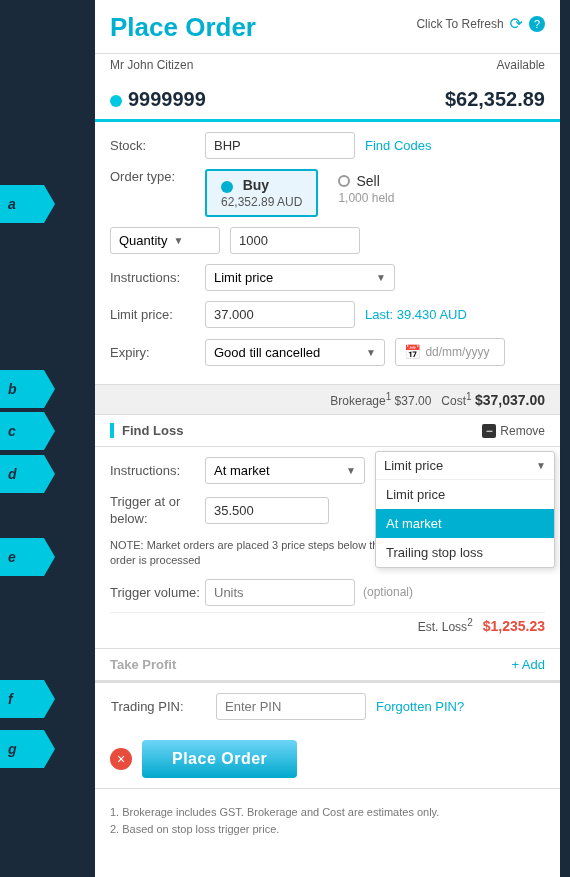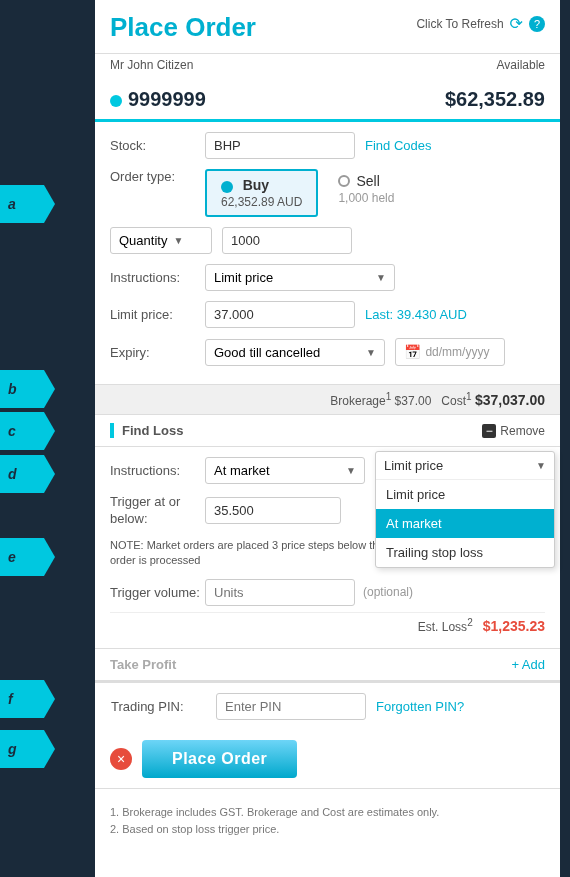--- a/index.html
+++ b/index.html
@@ -259,21 +259,21 @@
     .qty-select {
       border: 1px solid #ccc;
       border-radius: 3px;
       padding: 5px 8px;
       font-size: 13px;
       background: white;
       cursor: pointer;
       display: flex;
       align-items: center;
       gap: 6px;
-      width: 102px;
+      width: 110px;
     }
 
     .select-arrow { color: #666; font-size: 10px; }
 
     .qty-input {
       width: 130px;
       margin-left: 10px;
     }
 
     
@@ -740,21 +740,21 @@
             </div>
             <div class="dropdown-item">Limit price</div>
             <div class="dropdown-item selected">At market</div>
             <div class="dropdown-item">Trailing stop loss</div>
           </div>
         </div>
       </div>
 
       <div class="trigger-row">
         <div class="trigger-label" style="width:95px;">Trigger at or below:</div>
-        <input class="form-input" style="width: 136px;" type="text" value="35.500">
+        <input class="form-input" style="width: 124px;" type="text" value="35.500">
       </div>
 
       <div class="note-text">NOTE: Market orders are placed 3 price steps below the best bid price at the time the order is processed</div>
 
       <div class="trigger-vol-row">
         <span class="form-label">Trigger volume:</span>
         <input class="form-input" style="width: 150px;" type="text" placeholder="Units">
         <span class="optional-text">(optional)</span>
       </div>
 

